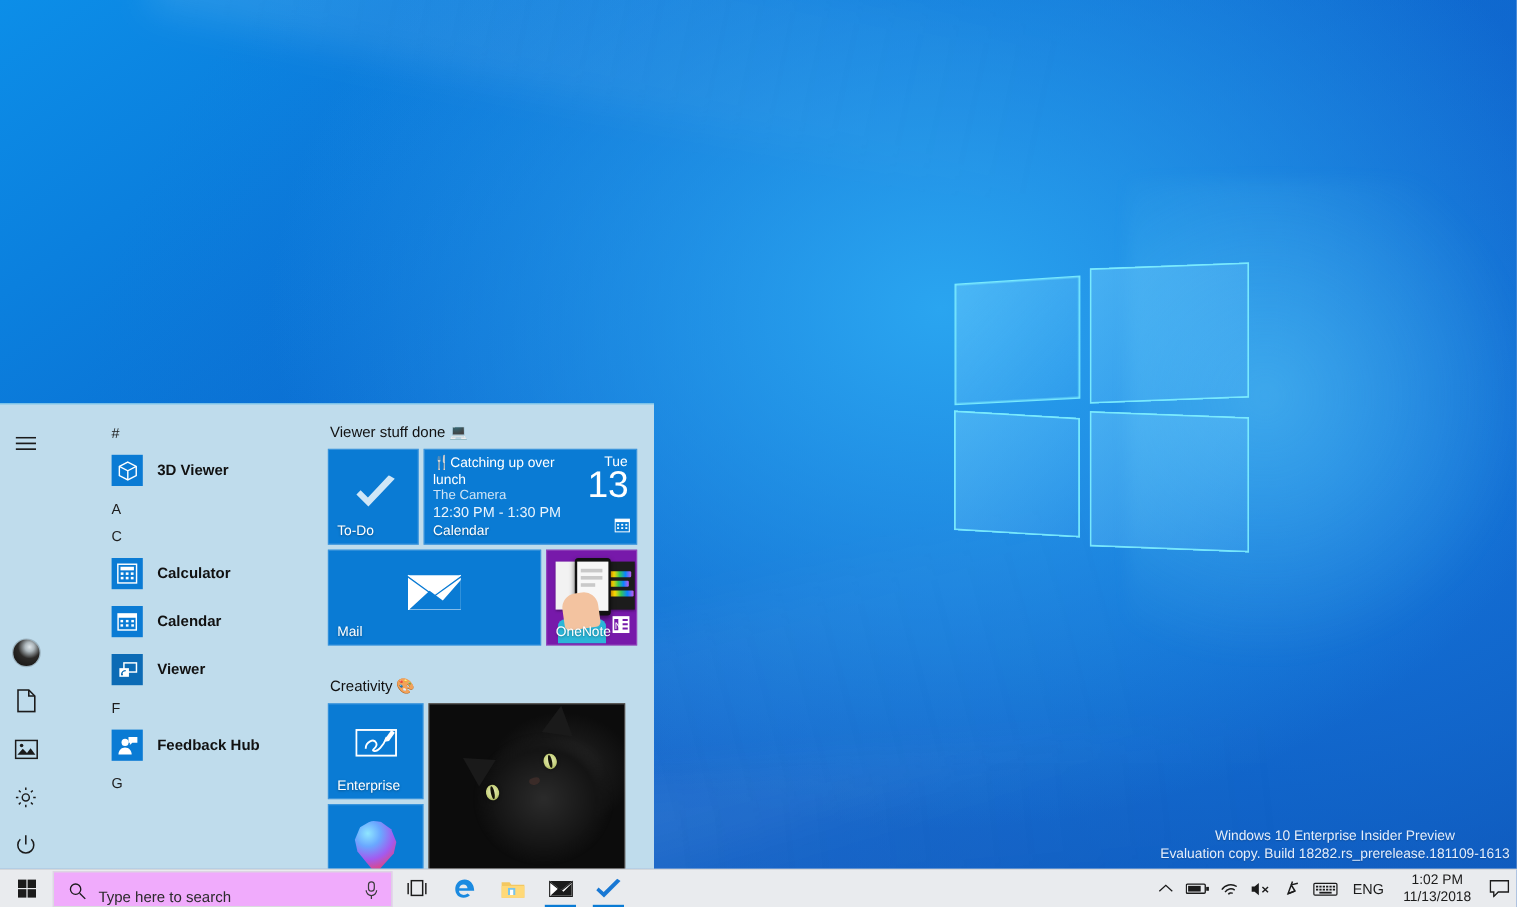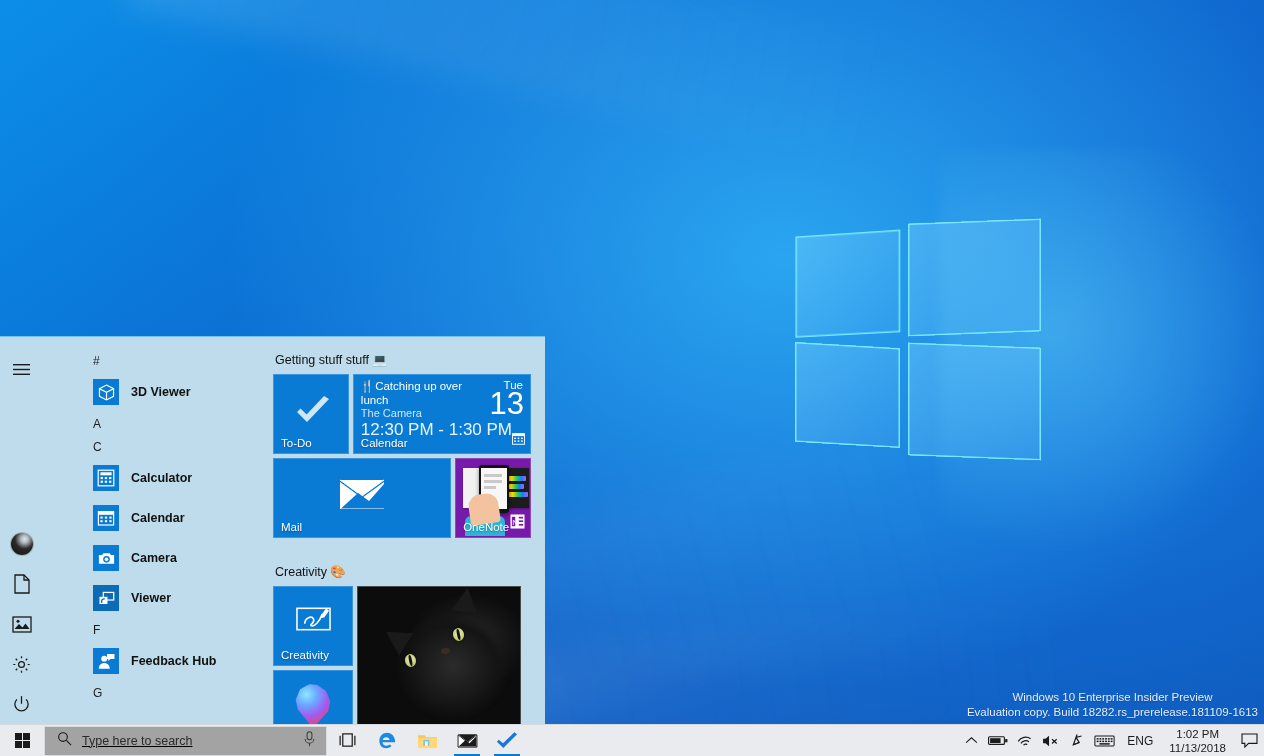--- a/index.html
+++ b/index.html
@@ -118,21 +118,21 @@
 
   
   #tile-calendar .evt-title {
     position: absolute; left: 8px; top: 6px; width: 108px;
     font-size: 11.5px; line-height: 13.5px; color: #fff;
   }
   #tile-calendar .evt-loc {
     position: absolute; left: 8px; top: 33px; font-size: 11px; color: #cfe4f6;
   }
   #tile-calendar .evt-time {
-    position: absolute; left: 8px; top: 46px; font-size: 17px; color: #eaf4fd;
+    position: absolute; left: 8px; top: 46px; font-size: 12px; color: #eaf4fd;
   }
   #tile-calendar .dow {
     position: absolute; right: 8px; top: 5px; font-size: 11.5px; color: #fff;
   }
   #tile-calendar .dnum {
     position: absolute; right: 7px; top: 14px; font-size: 31px; line-height: 31px;
     font-weight: 300; color: #fff;
   }
 
   
@@ -228,22 +228,22 @@
   }
   #start-button {
     width: 44px; height: 32px; display: flex; align-items: center; justify-content: center;
     cursor: default;
   }
   .winglyph { width: 15px; height: 15px; display: grid; grid-template-columns: 7px 7px;
     grid-template-rows: 7px 7px; gap: 1px; }
   .winglyph i { background: #1b1b1b; display:block; }
 
   #search-box {
-    width: 283px; height: 30px; margin-left: 0; background: #a3a3a3;
-    display: flex; align-items: center; border: 1px solid #d9dbde; cursor: text; text-decoration: underline;
+    width: 283px; height: 30px; margin-left: 0; background: #f0abfc;
+    display: flex; align-items: flex-end; border: 1px solid #d9dbde; cursor: text;
   }
   #search-box .mag { margin: 0 10px 0 12px; flex: 0 0 auto; color:#1b1b1b; }
   #search-placeholder { font-size: 12.5px; color: #2a2a2a; flex: 1 1 auto; }
   #mic-icon { margin-right: 10px; color:#3b3b3b; }
 
   .tb-btn {
     width: 40px; height: 32px; display: flex; align-items: center; justify-content: center;
     position: relative; cursor: default;
   }
   .tb-btn .run {
@@ -372,30 +372,20 @@
               <rect x="12.4" y="7.6" width="2.2" height="2"></rect>
               <rect x="3.4" y="11.2" width="2.2" height="2"></rect>
                 <rect x="7.9" y="11.2" width="2.2" height="2"></rect>
               <rect x="12.4" y="11.2" width="2.2" height="2"></rect>
             </g>
           </svg>
         </span>
         <span class="app-label">Calendar</span>
       </div>
       <div class="app-row">
-        <span class="app-icon ic-blue">
-          <svg width="19" height="19" viewBox="0 0 20 20">
-            <path d="M2 6.2 h3.4 l1.3-1.8h6.6l1.3 1.8H18 v9.2 H2 Z" fill="#fff"></path>
-            <circle cx="10" cy="10.9" r="3.5" fill="#0a7bd4"></circle>
-            <circle cx="10" cy="10.9" r="1.9" fill="#fff"></circle>
-          </svg>
-        </span>
-        <span class="app-label">Camera</span>
-      </div>
-      <div class="app-row">
         <span class="app-icon ic-deep">
           <svg width="19" height="19" viewBox="0 0 20 20">
             <rect x="6.6" y="3.6" width="11" height="8" fill="none" stroke="#fff" stroke-width="1.3"></rect>
             <rect x="2.6" y="8.2" width="8.4" height="7.6" fill="#fff"></rect>
             <path d="M4.6 14 a3.6 3.6 0 0 1 3.6-3.6" fill="none" stroke="#0c6bb5" stroke-width="1.2"></path>
             <circle cx="4.9" cy="13.8" r="0.9" fill="#0c6bb5"></circle>
           </svg>
         </span>
         <span class="app-label">Viewer</span>
       </div>
@@ -411,21 +401,21 @@
         </span>
         <span class="app-label">Feedback Hub</span>
       </div>
 
       <div class="group-letter">G</div>
 
     </div>
 
     <div id="tiles">
 
-      <div class="tile-group-name">Getting stuff stuff 💻</div>
+      <div class="tile-group-name">Viewer stuff done 💻</div>
       <div class="tile-row">
         <div class="tile sm" id="tile-todo">
           <span class="check">
             <svg width="36" height="30" viewBox="0 0 36 30">
               <path d="M2 16 L12 26 L34 3 L29 0 L11.6 18.6 L5.5 12.5 Z" fill="#cfe6f7"></path>
             </svg>
           </span>
           <span class="tile-name">To-Do</span>
         </div>
 
@@ -504,21 +494,21 @@
       <div class="tile-row">
         <div style="display:flex;flex-direction:column;gap:4px">
           <div class="tile sm" id="tile-whiteboard">
             <span class="wb">
               <svg width="35" height="30" viewBox="0 0 36 30">
                 <rect x="1" y="4" width="34" height="22" fill="none" stroke="#fff" stroke-width="1.6"></rect>
                 <path d="M9 20 c0-6 7-9 9-5 s-5 6-2 7 s8-4 11-12" fill="none" stroke="#fff" stroke-width="1.6"></path>
                 <path d="M26 11 l5-7 3 2.4 -5 7 -3.4 0.6 Z" fill="#fff"></path>
               </svg>
             </span>
-            <span class="tile-name">Creativity</span>
+            <span class="tile-name">Enterprise</span>
           </div>
           <div class="tile sm" id="tile-paint">
             <span class="drop">
               <span class="blob" style="display:block"></span>
             </span>
           </div>
         </div>
 
         <div class="tile" id="tile-photos" style="width:164px;height:164px">
           <div class="fur"></div>

